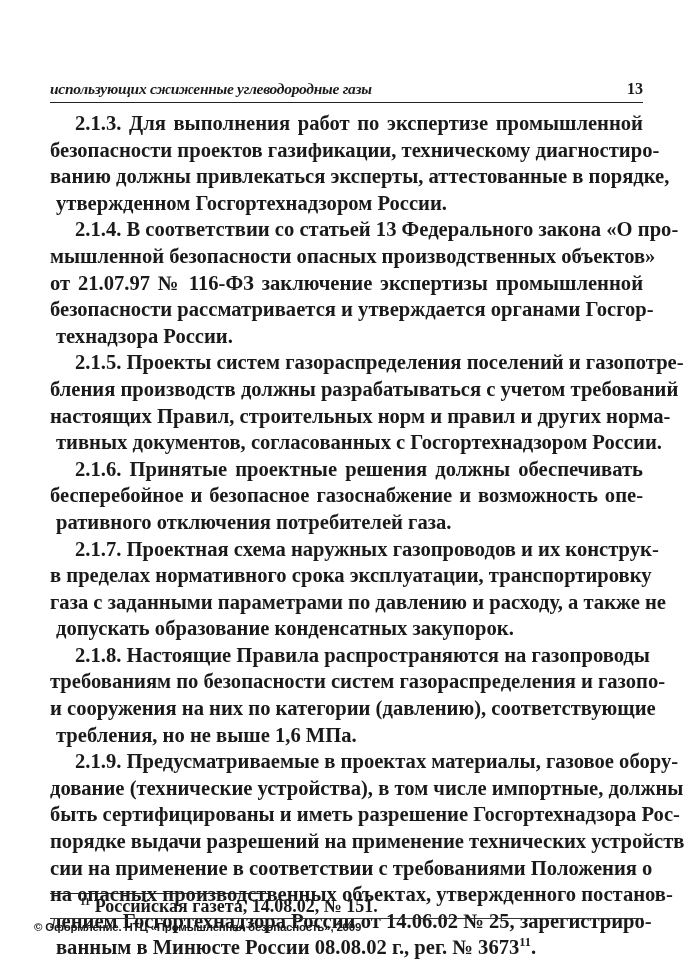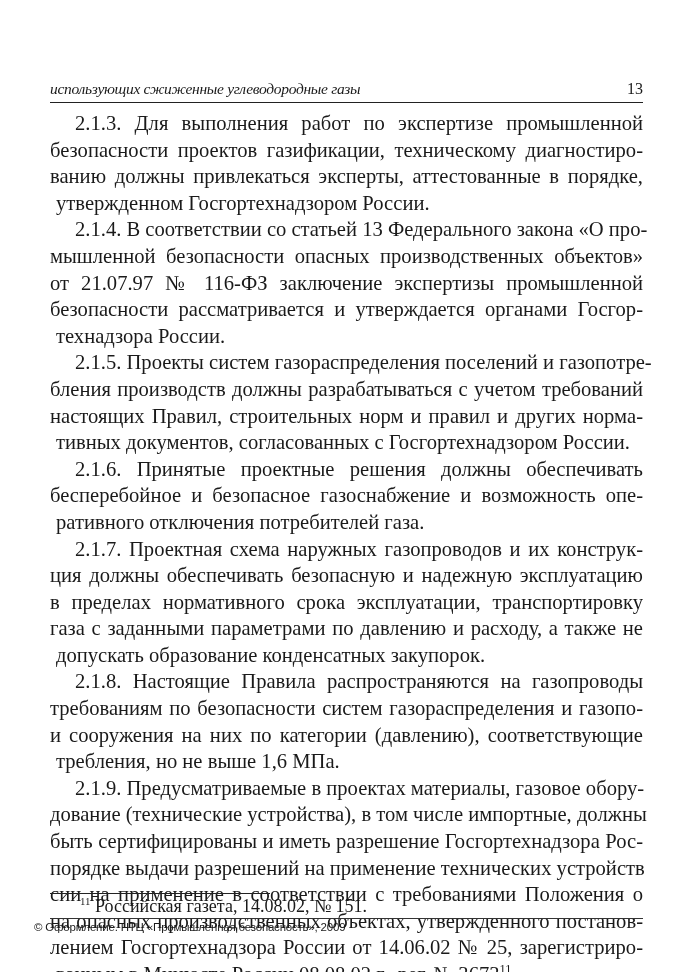--- a/index.html
+++ b/index.html
@@ -1,17 +1,17 @@
 <!DOCTYPE html>
 <html><head>
 <meta charset="utf-8">
 <style>
   html, body { margin: 0; padding: 0; background: #ffffff; }
   body { width: 700px; height: 972px; position: relative; overflow: hidden; color: #1a1a1a; }
-  .page { position: absolute; left: 0; top: 0; width: 700px; height: 972px; }
+  .page { position: absolute; left: 0; top: 0; width: 700px; height: 972px; font-weight: bold; }
 
   .running-head {
     position: absolute; left: 50px; top: 80px; width: 593px; height: 24px;
     font-family: "Liberation Serif", serif;
   }
   .running-head .title {
     position: absolute; left: 0; top: 0;
     font-style: italic; font-size: 15.5px; letter-spacing: -0.3px;
   }
   .running-head .pnum {
@@ -79,21 +79,20 @@
     <span class="line indent">2.1.5. Проекты систем газораспределения поселений и газопотре-</span>
     <span class="line">бления производств должны разрабатываться с учетом требований</span>
     <span class="line">настоящих Правил, строительных норм и правил и других норма-</span>
     <span class="line last">тивных документов, согласованных с Госгортехнадзором России.</span>
 
     <span class="line indent">2.1.6. Принятые проектные решения должны обеспечивать</span>
     <span class="line">бесперебойное и безопасное газоснабжение и возможность опе-</span>
     <span class="line last">ративного отключения потребителей газа.</span>
 
     <span class="line indent">2.1.7. Проектная схема наружных газопроводов и их конструк-</span>
-    <span class="line">ция должны обеспечивать безопасную и надежную эксплуатацию</span>
     <span class="line">в пределах нормативного срока эксплуатации, транспортировку</span>
     <span class="line">газа с заданными параметрами по давлению и расходу, а также не</span>
     <span class="line last">допускать образование конденсатных закупорок.</span>
 
     <span class="line indent">2.1.8. Настоящие Правила распространяются на газопроводы</span>
     <span class="line">требованиям по безопасности систем газораспределения и газопо-</span>
     <span class="line">и сооружения на них по категории (давлению), соответствующие</span>
     <span class="line last">требления, но не выше 1,6 МПа.</span>
 
     <span class="line indent">2.1.9. Предусматриваемые в проектах материалы, газовое обору-</span>

